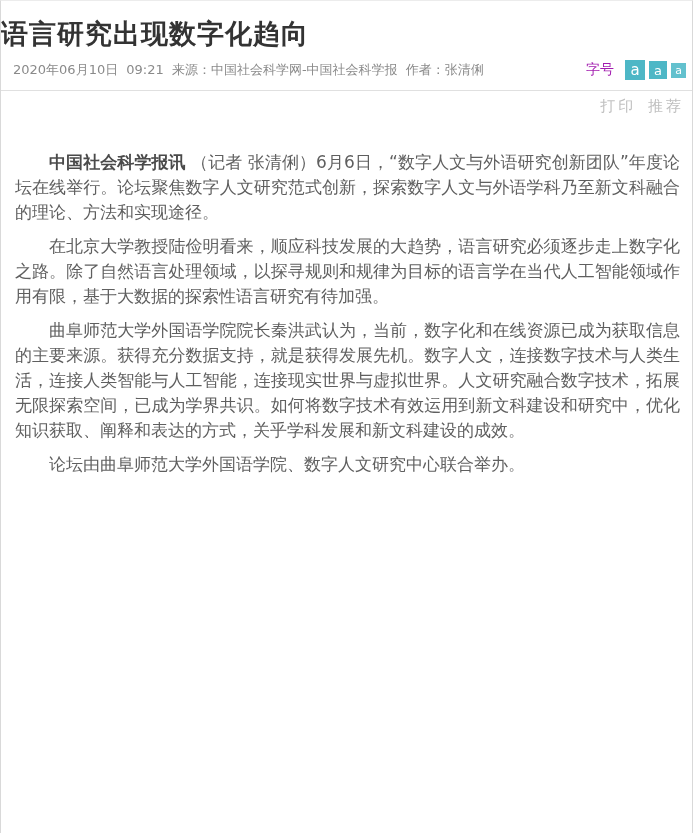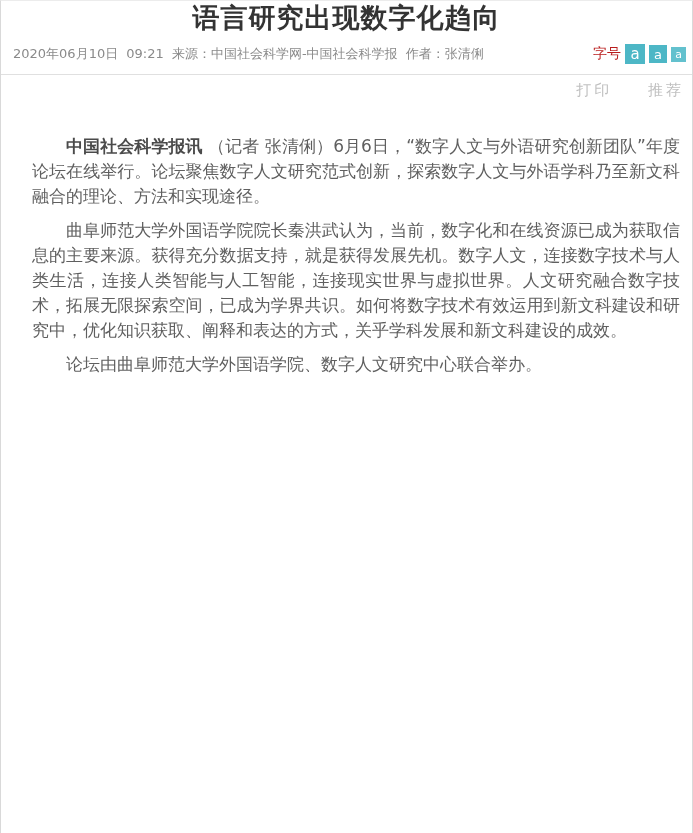--- a/index.html
+++ b/index.html
@@ -14,22 +14,21 @@
     height: 833px;
     margin: 0;
     background: #ffffff;
     border-left: 1px solid #d9d9d9;
     border-right: 1px solid #d9d9d9;
     border-top: 1px solid #ececec;
     overflow: hidden;
   }
   .title {
     margin: 0;
-    padding-top: 0;
-    text-align: center;
+    padding-top: 16px;
     font-size: 27px;
     line-height: 34px;
     font-weight: bold;
     color: #333333;
     letter-spacing: 1px;
   }
   .meta-row {
     display: flex;
     justify-content: space-between;
     align-items: center;
@@ -41,22 +40,23 @@
     color: #8a8a8a;
     font-size: 13px;
     white-space: nowrap;
   }
   .meta-left .gap { margin-left: 4px; }
   .fontsize {
     display: flex;
     align-items: center;
   }
   .fontsize-label {
-    color: #b91c1c;
+    color: #a21caf;
     font-size: 14px;
+    margin-right: 7px;
   }
   .fs-btn {
     display: flex;
     align-items: center;
     justify-content: center;
     color: #ffffff;
     cursor: pointer;
     margin-left: 4px;
     user-select: none;
   }
@@ -69,29 +69,29 @@
     margin: 9px 0 0 0;
   }
   .tools {
     text-align: right;
     padding: 6px 8px 0 0;
     font-size: 15px;
     color: #c0c0c0;
     letter-spacing: 3px;
   }
   .tools span {
-    margin-left: 28px;
+    margin-left: 4px;
     cursor: pointer;
   }
   .article {
     margin-top: 34px;
     padding: 0 12px 0 14px;
   }
   .article p {
-    margin: 0 0 9px 17px;
+    margin: 0 0 9px 0;
     font-size: 17px;
     line-height: 25px;
     color: #5f5f5f;
     text-indent: 2em;
     text-align: justify;
   }
   .lead {
     font-weight: bold;
     color: #4a4a4a;
   }
@@ -120,17 +120,18 @@
 
   <hr class="divider">
 
   <div class="tools">
     <span>打印</span>
     <span>推荐</span>
   </div>
 
   <div class="article">
     <p><span class="lead">中国社会科学报讯</span> <span>（记者 张清俐）6月6日，“数字人文与外语研究创新团队”年度论坛在线举行。论坛聚焦数字人文研究范式创新，探索数字人文与外语学科乃至新文科融合的理论、方法和实现途径。</span></p>
+    <p>在北京大学教授陆俭明看来，顺应科技发展的大趋势，语言研究必须逐步走上数字化之路。除了自然语言处理领域，以探寻规则和规律为目标的语言学在当代人工智能领域作用有限，基于大数据的探索性语言研究有待加强。</p>
     <p>曲阜师范大学外国语学院院长秦洪武认为，当前，数字化和在线资源已成为获取信息的主要来源。获得充分数据支持，就是获得发展先机。数字人文，连接数字技术与人类生活，连接人类智能与人工智能，连接现实世界与虚拟世界。人文研究融合数字技术，拓展无限探索空间，已成为学界共识。如何将数字技术有效运用到新文科建设和研究中，优化知识获取、阐释和表达的方式，关乎学科发展和新文科建设的成效。</p>
     <p>论坛由曲阜师范大学外国语学院、数字人文研究中心联合举办。</p>
   </div>
 
 </div>
 
 </body></html>

